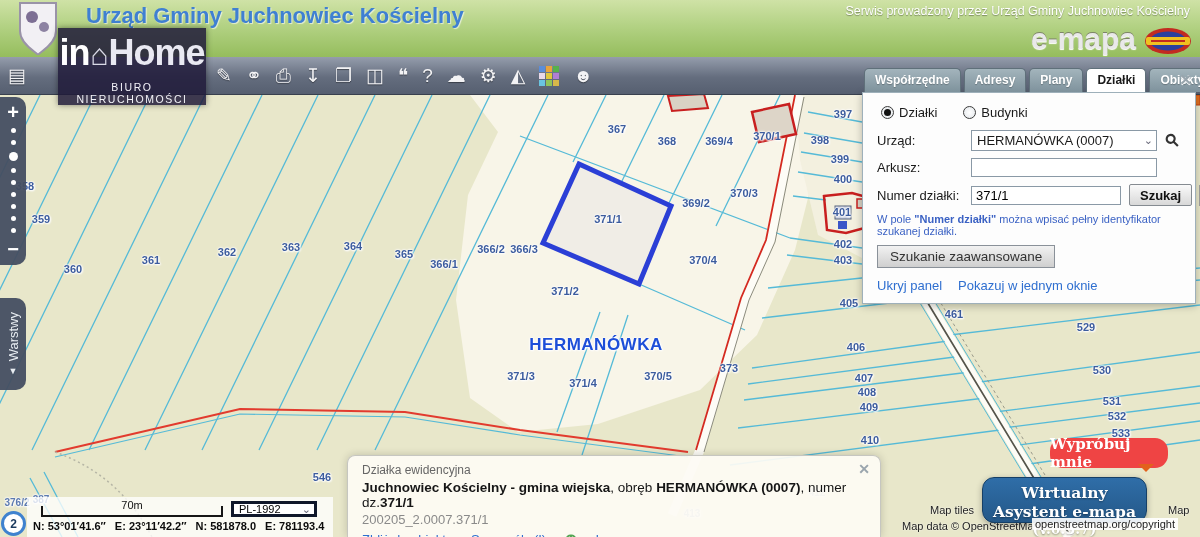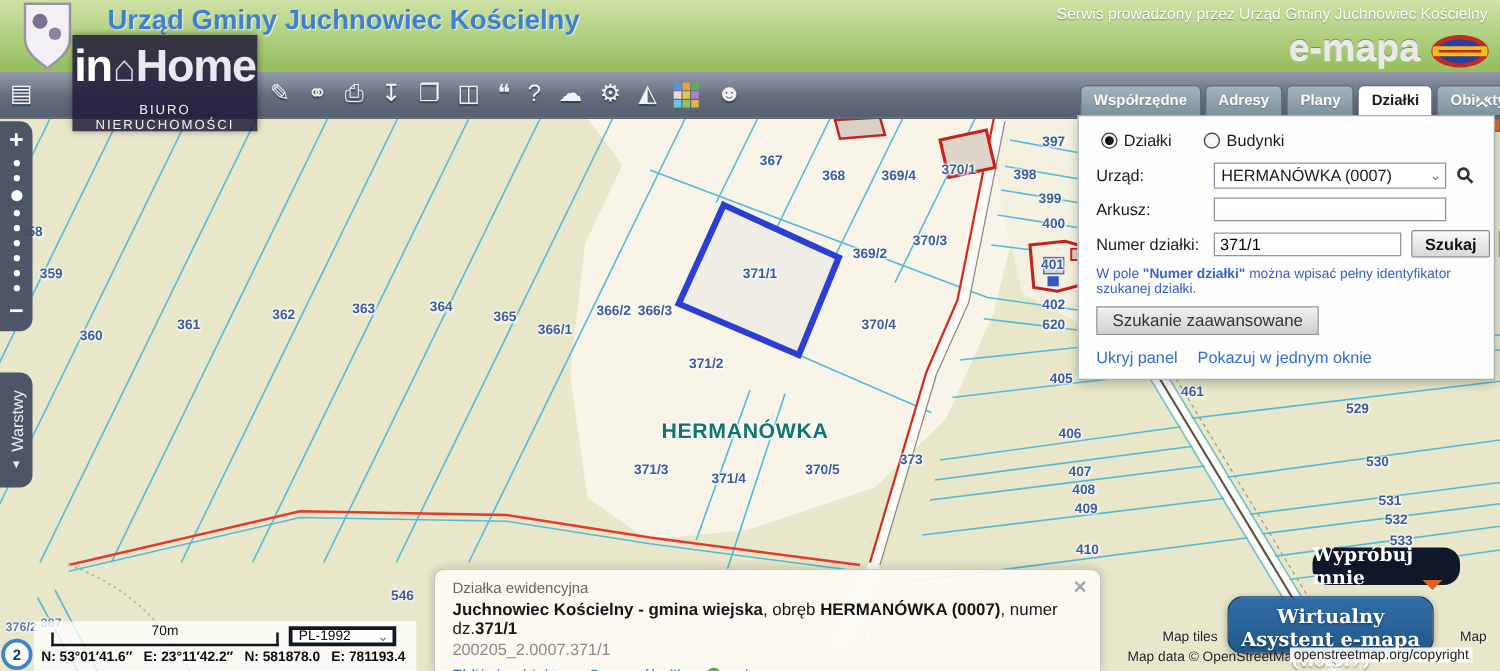--- a/index.html
+++ b/index.html
@@ -5,21 +5,21 @@
   html,body{margin:0;padding:0;background:#888;}
   .stage{position:relative;width:1200px;height:537px;overflow:hidden;
          font-family:"Liberation Sans",sans-serif;background:#e8e7ca;}
 
   
   .map-svg{position:absolute;left:0;top:95px;z-index:1;}
   .labels{position:absolute;inset:0;z-index:2;pointer-events:none;}
   .plabel{position:absolute;transform:translate(-50%,-50%);
           font:bold 11px "Liberation Sans",sans-serif;color:#3c5c9e;white-space:nowrap;
           text-shadow:0 0 2px #fff,0 0 2px #fff,0 0 3px #fff,1px 1px 2px #fff;}
-  .plabel.town{font-size:17px;color:#0f766e;letter-spacing:.5px;}
+  .plabel.town{font-size:17px;color:#1d4ed8;letter-spacing:.5px;}
   .plabel.small{font-size:10px;color:#5c7ab0;}
   .plabel.faint{font-size:10px;color:#93a6c6;}
 
   
   .header{position:absolute;left:0;top:0;width:1200px;height:57px;z-index:20;
           background:linear-gradient(180deg,#cfe2a6 0%,#b3d284 45%,#95bd5d 100%);}
   .herb{position:absolute;left:16px;top:1px;}
   .title{position:absolute;left:86px;top:3px;font-size:22px;font-weight:bold;color:#3f80d2;
          text-shadow:1px 1px 1px rgba(255,255,255,.65);}
   .subtitle{position:absolute;left:88px;top:31px;font-size:14.5px;font-weight:bold;color:#53624a;}
@@ -120,21 +120,21 @@
   .coords{position:absolute;left:6px;top:23px;font-size:11px;font-weight:bold;color:#0b0b0b;white-space:nowrap;}
   .coords span{margin-right:9px;}
   .badge2{position:absolute;left:1px;top:511px;width:25px;height:25px;z-index:34;background:#fff;
           border:3px solid #3f82cf;border-radius:50%;box-sizing:border-box;
           font-size:12px;font-weight:bold;color:#1b3a5e;display:flex;align-items:center;justify-content:center;}
 
   
   .attr{position:absolute;z-index:5;font-size:11px;color:#222;text-shadow:0 0 2px #fff;}
   .attr-chip{position:absolute;left:1032px;top:518px;z-index:32;background:rgba(255,255,255,.9);
              font-size:11px;color:#222;padding:0 3px;}
-  .bubble{position:absolute;left:1050px;top:438px;width:118px;height:30px;z-index:30;background:#0f172a;
+  .bubble{position:absolute;left:1050px;top:438px;width:118px;height:30px;z-index:30;background:#ef4444;
           border-radius:13px;color:#fff;display:flex;align-items:center;justify-content:center;
           font-family:"DejaVu Serif",serif;font-weight:bold;font-size:15px;cursor:pointer;}
   .bubble::after{content:"";position:absolute;left:88px;bottom:-12px;border:8px solid transparent;
                  border-top-color:#e2611c;}
   .asyst{position:absolute;left:982px;top:477px;width:165px;height:46px;z-index:31;box-sizing:border-box;
          background:linear-gradient(#2f6ea8,#245888);border:1px solid #163f66;border-radius:12px;
          color:#fff;text-align:center;font-family:"DejaVu Serif",serif;font-weight:bold;cursor:pointer;
          text-shadow:0 1px 2px rgba(0,0,0,.4);box-shadow:0 2px 6px rgba(0,0,0,.3);}
   .asyst .l1{font-size:15.5px;margin-top:5px;}
   .asyst .l2{font-size:14px;}
@@ -222,21 +222,21 @@
       <div class="plabel" style="left: 729px; top: 368px;">373</div>
       <div class="plabel" style="left: 322px; top: 477px;">546</div>
       <div class="plabel small" style="left: 17px; top: 502px;">376/2</div>
       <div class="plabel small" style="left: 41px; top: 499px;">387</div>
       <div class="plabel" style="left: 843px; top: 114px;">397</div>
       <div class="plabel" style="left: 820px; top: 140px;">398</div>
       <div class="plabel" style="left: 840px; top: 159px;">399</div>
       <div class="plabel" style="left: 843px; top: 179px;">400</div>
       <div class="plabel" style="left: 842px; top: 212px;">401</div>
       <div class="plabel" style="left: 843px; top: 244px;">402</div>
-      <div class="plabel" style="left: 843px; top: 260px;">620</div>
+      <div class="plabel" style="left: 843px; top: 260px;">403</div>
       <div class="plabel" style="left: 849px; top: 303px;">405</div>
       <div class="plabel" style="left: 856px; top: 347px;">406</div>
       <div class="plabel" style="left: 864px; top: 378px;">407</div>
       <div class="plabel" style="left: 867px; top: 392px;">408</div>
       <div class="plabel" style="left: 869px; top: 407px;">409</div>
       <div class="plabel" style="left: 870px; top: 440px;">410</div>
       <div class="plabel" style="left: 954px; top: 314px;">461</div>
       <div class="plabel" style="left: 1072px; top: 285px;">526</div>
       <div class="plabel" style="left: 1075px; top: 297px;">527</div>
       <div class="plabel" style="left: 1086px; top: 327px;">529</div>

